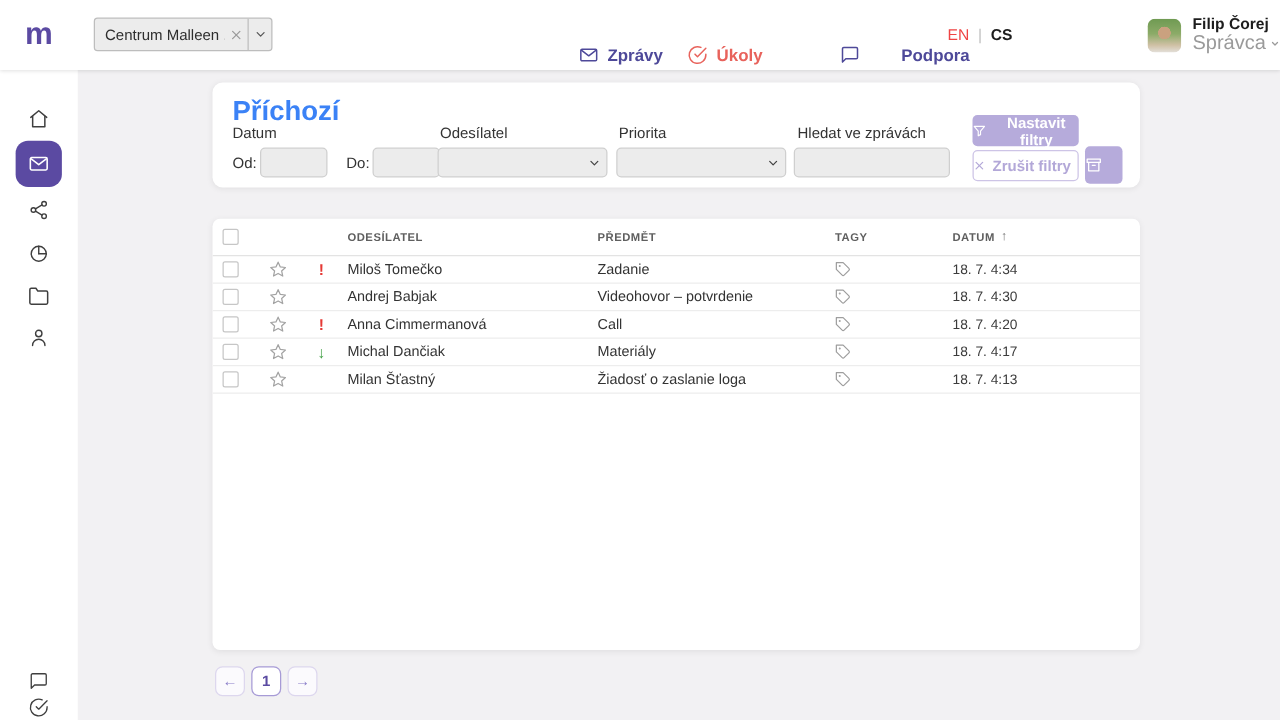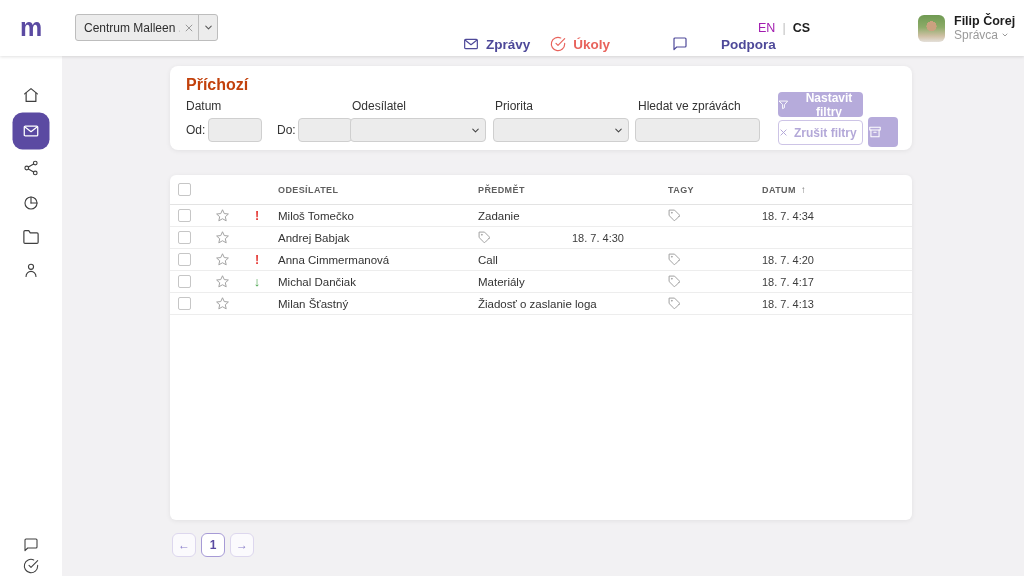--- a/index.html
+++ b/index.html
@@ -24,47 +24,47 @@
   .main-nav { position:absolute; left:463px; top:0; height:56px; display:flex; align-items:center;margin-top:16px; }
   .nav-item { display:flex; align-items:center; gap:7px; font-size:13.5px; font-weight:700;
     text-decoration:none; cursor:pointer; }
   .nav-item.purple { color:#4e4999; }
   .nav-item.coral  { color:#e8635c;justify-content:space-between; }
   .nav-item + .nav-item { margin-left:20px; }
   .nav-item.far { margin-left:62px;gap:33px; }
 
   .lang { position:absolute; left:758px; top:0; height:56px; display:flex; align-items:center;
     gap:7px; font-size:12.5px; }
-  .lang .en { color:#a21caf; cursor:pointer; }
+  .lang .en { color:#ef4444; cursor:pointer; }
   .lang .div { color:#c0c0c0; }
   .lang .cs { color:#1d1d1d; font-weight:700; cursor:pointer; }
 
   .profile { position:absolute; left:918px; top:0; height:56px; display:flex; align-items:center;
     gap:9px; cursor:pointer; }
   .avatar { width:27px; height:27px; border-radius:6px;
     background:
       radial-gradient(circle at 50% 42%, #caa17f 0 24%, transparent 25%),
       linear-gradient(180deg,#6f9a52 0%, #8cab68 45%, #cfc0a4 78%, #e4e0da 100%); }
   .profile-name { font-size:12.5px; font-weight:700; color:#1d1d1d; line-height:14px; }
-  .profile-role { font-size:12px; color:#9a9a9a; display:flex; align-items:center; gap:3px; }
+  .profile-role { font-size:16px; color:#9a9a9a; display:flex; align-items:center; gap:3px; }
 
   
   .sidebar { position:absolute; top:56px; left:0; width:62px; bottom:0; background:#fff; z-index:10; }
   .side-icon { position:absolute; left:50%; transform:translate(-50%,-50%); color:#3f3f3f;
     display:flex; align-items:center; justify-content:center; cursor:pointer; }
   .side-tile { position:absolute; left:50%; transform:translate(-50%,-50%); width:37px; height:37px;
     border-radius:10px; background:#5b4aa2; color:#fff; display:flex; align-items:center;
     justify-content:center; cursor:pointer; }
 
   
   .content { position:absolute; top:56px; left:62px; right:0; bottom:0; background:#f2f1f3; }
 
   .filter-card { position:absolute; left:108px; top:10px; width:742px; height:84px;
     background:#fff; border-radius:8px; box-shadow:0 1px 5px rgba(0,0,0,.07); }
-  .filter-title { position:absolute; left:16px; top:10px; font-size:16px; font-weight:700; color:#c2410c; }
+  .filter-title { position:absolute; left:16px; top:10px; font-size:22px; font-weight:700; color:#3b82f6; }
   .f-label { position:absolute; top:33px; font-size:12px; color:#333; }
   .lbl-datum { left:16px; } .lbl-odesilatel { left:182px; } .lbl-priorita { left:325px; } .lbl-hledat { left:468px; }
   .inline-label { position:absolute; top:57px; font-size:12px; color:#333; }
   .lbl-od { left:16px; } .lbl-do { left:107px; }
   .f-input { position:absolute; top:52px; height:24px; background:#ececec;
     border:1px solid #cfcfcf; border-radius:4px; }
   .inp-od { left:38px; width:54px; } .inp-do { left:128px; width:54px; }
   .inp-search { left:465px; width:125px; }
   .f-select { position:absolute; top:52px; height:24px; background:#ececec;
     border:1px solid #cfcfcf; border-radius:4px; display:flex; align-items:center;
@@ -351,20 +351,21 @@
       <span>
         <svg class="star" width="15" height="15" viewBox="0 0 24 24" fill="none" stroke="currentColor" stroke-width="1.6" stroke-linejoin="round">
                   <polygon points="12 2.8 14.8 8.9 21.4 9.6 16.5 14 17.9 20.5 12 17.2 6.1 20.5 7.5 14 2.6 9.6 9.2 8.9"></polygon>
                 </svg>
       </span>
     </div>
     <div class="cell cell-prio">
               <span class="prio none"></span>
             </div>
     <div class="cell cell-sender">Andrej Babjak</div>
+    <div class="cell cell-subject">Videohovor – potvrdenie</div>
     <div class="cell cell-tags">
       <span>
         <svg class="tag" width="13" height="13" viewBox="0 0 24 24" fill="none" stroke="currentColor" stroke-width="1.8" stroke-linecap="round" stroke-linejoin="round">
                   <path d="M20.59 13.41 13.42 20.58a2 2 0 0 1-2.83 0L2 12V2h10l8.59 8.59a2 2 0 0 1 0 2.82z"></path>
                   <circle cx="7" cy="7" r="0.6" fill="currentColor"></circle>
                 </svg>
       </span>
     </div>
     <div class="cell cell-date">18. 7. 4:30</div>
   </div>

